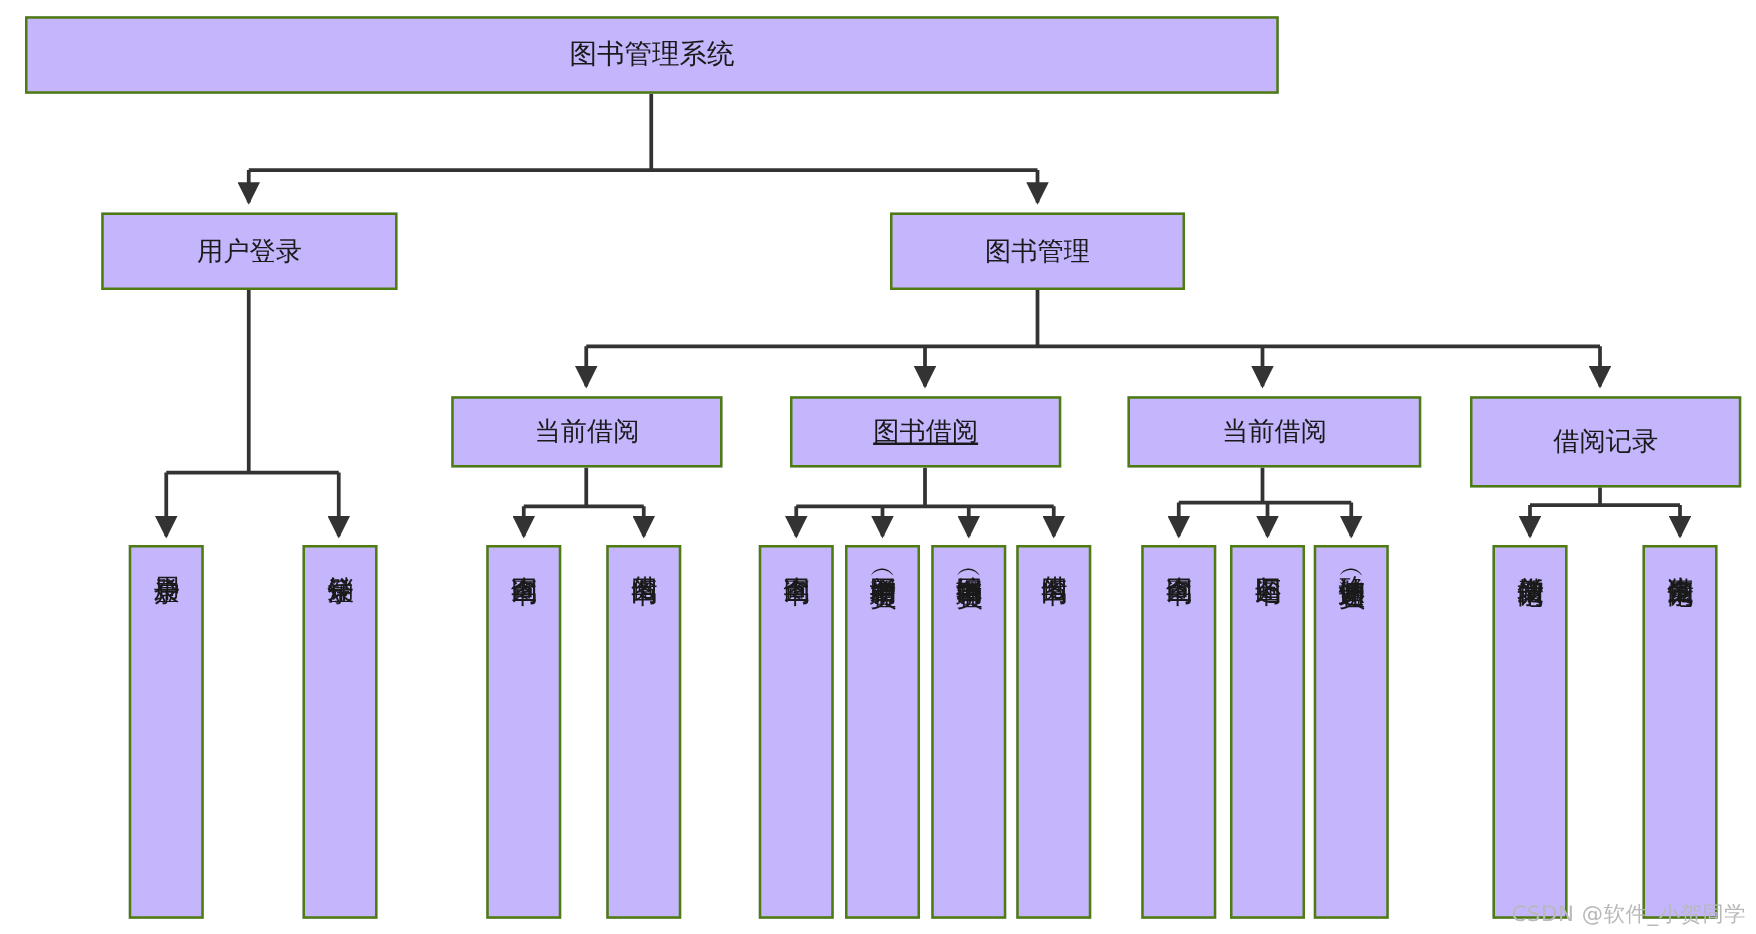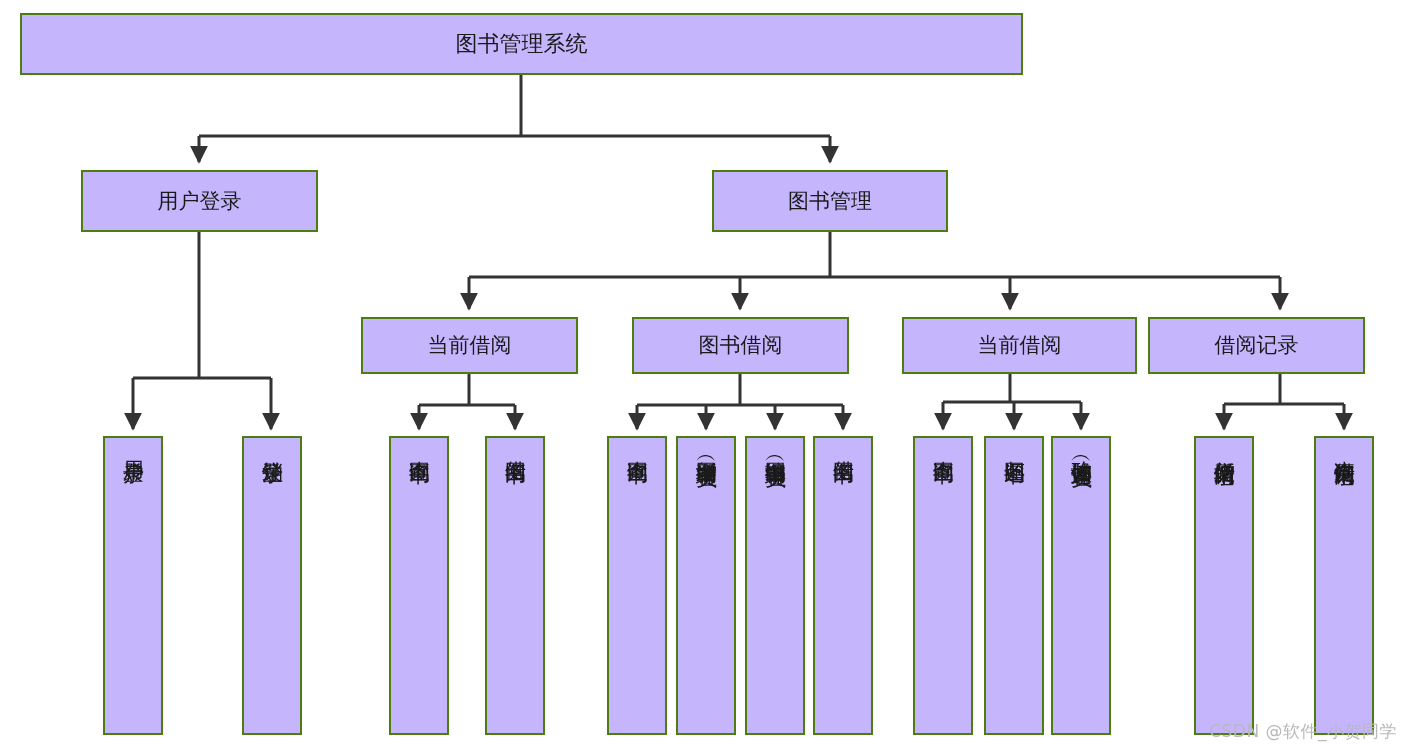--- a/index.html
+++ b/index.html
@@ -133,27 +133,27 @@
   <div class="node node-h" style="left:81px; top:170px; width:237px; height:62px;">
     <span class="label">用户登录</span>
   </div>
   <div class="node node-h" style="left:712px; top:170px; width:236px; height:62px;">
     <span class="label">图书管理</span>
   </div>
 
   <div class="node node-h" style="left:361px; top:317px; width:217px; height:57px;">
     <span class="label">当前借阅</span>
   </div>
-  <div class="node node-h" style="left:632px; top:317px; width:217px; height:57px;">
+  <div class="node node-h" style="left:632px; top:317px; width:217px; height:57px;text-decoration:underline;">
     <span class="label">图书借阅</span>
   </div>
   <div class="node node-h" style="left:902px; top:317px; width:235px; height:57px;">
     <span class="label">当前借阅</span>
   </div>
-  <div class="node node-h" style="left:1148px; top:317px; width:217px; height:57px;">
+  <div class="node node-h" style="left:1176px; top:317px; width:217px; height:73px;">
     <span class="label">借阅记录</span>
   </div>
 
   <div class="node node-v" style="left:103px; top:436px; width:60px; height:299px;">
     <span class="label">用户登录</span>
   </div>
   <div class="node node-v" style="left:242px; top:436px; width:60px; height:299px;">
     <span class="label">注销登录</span>
   </div>
 

